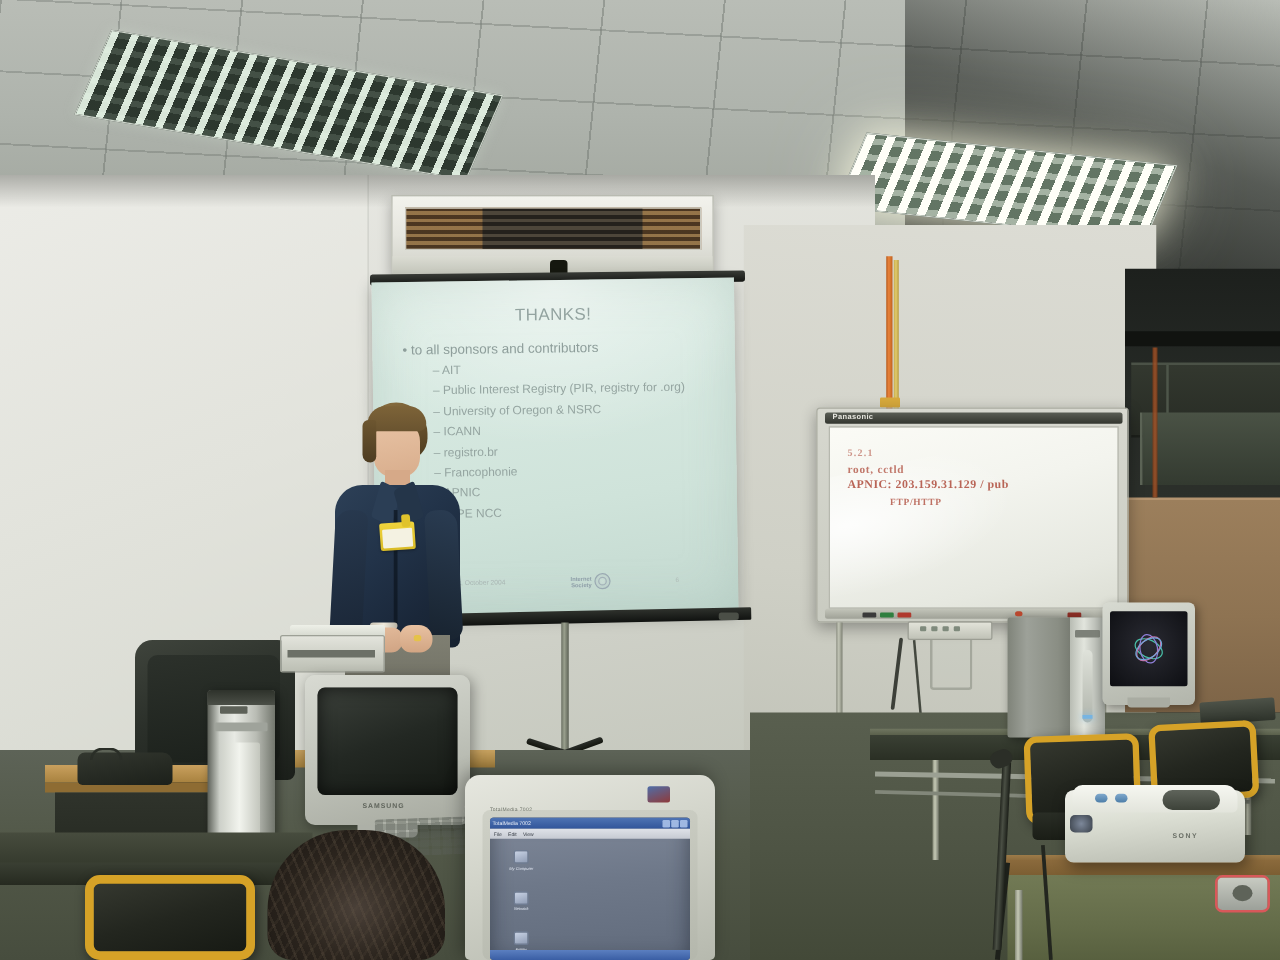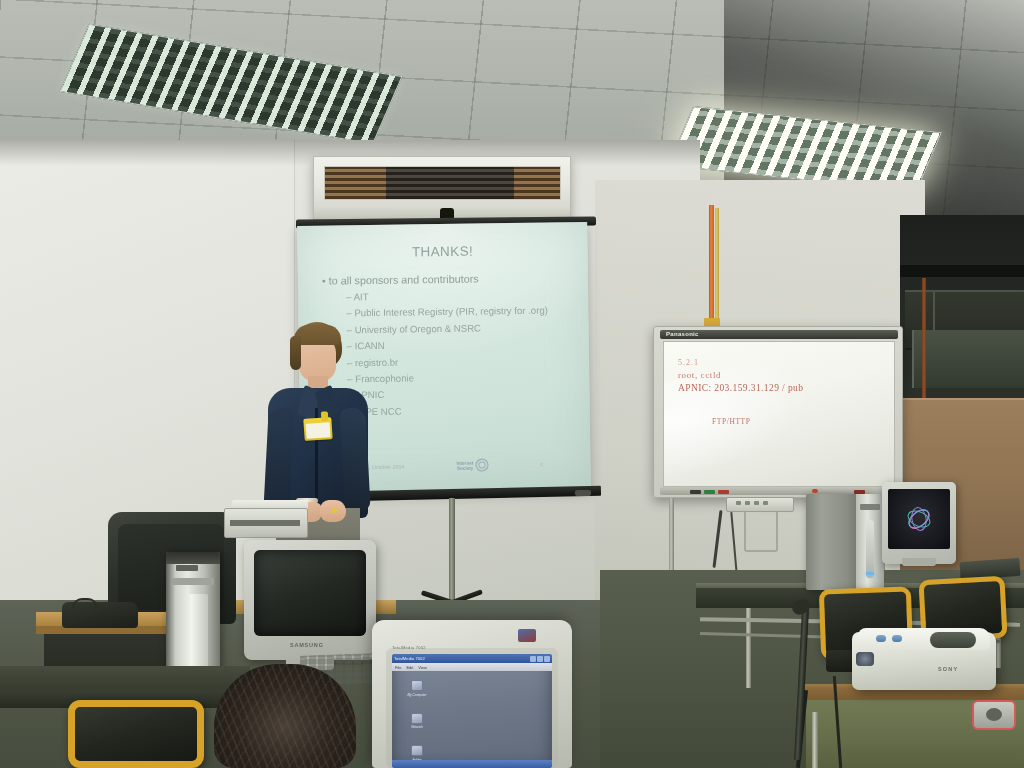--- a/index.html
+++ b/index.html
@@ -253,26 +253,26 @@
     border:1px solid #b6b8ae;
     overflow:hidden;
   }
   .board-gloss{
     position:absolute; left:-20%; top:20%; width:90%; height:70%;
     background:radial-gradient(ellipse at 30% 40%, rgba(255,255,255,.85), rgba(255,255,255,0) 65%);
     transform:rotate(-12deg);
   }
   .board-ink{
     position:absolute; left:14px; top:14px; color:#b4594a;
-    font-family:"Liberation Serif", serif; line-height:13px;
+    font-family:"Liberation Serif", serif; line-height:13px;font-weight:bold;
   }
   .ink-l1{ font-size:8px; opacity:.62; letter-spacing:1px;}
   .ink-l2{ font-size:9px; opacity:.8; letter-spacing:.6px;}
   .ink-l3{ font-size:9.5px; opacity:.92; letter-spacing:.4px;}
-  .ink-l4{ font-size:7.5px; opacity:.85; margin-left:34px; letter-spacing:.6px;margin-top:20px;}
+  .ink-l4{ font-size:7.5px; opacity:.85; margin-left:34px; letter-spacing:.6px;}
   .board-tray{
     position:absolute; left:6px; bottom:2px; width:238px; height:8px;
     background:linear-gradient(180deg,#c3c5ba,#9fa197); border-radius:2px;
   }
   .marker{ position:absolute; bottom:3.5px; width:11px; height:4px; border-radius:1px;}
   #mk-1{ left:36px; background:#3a3a3a;}
   #mk-2{ left:50px; background:#2f7f3f;}
   #mk-3{ left:64px; background:#b03a2e;}
   #mk-4{ left:200px; background:#8d2f26;}
 

